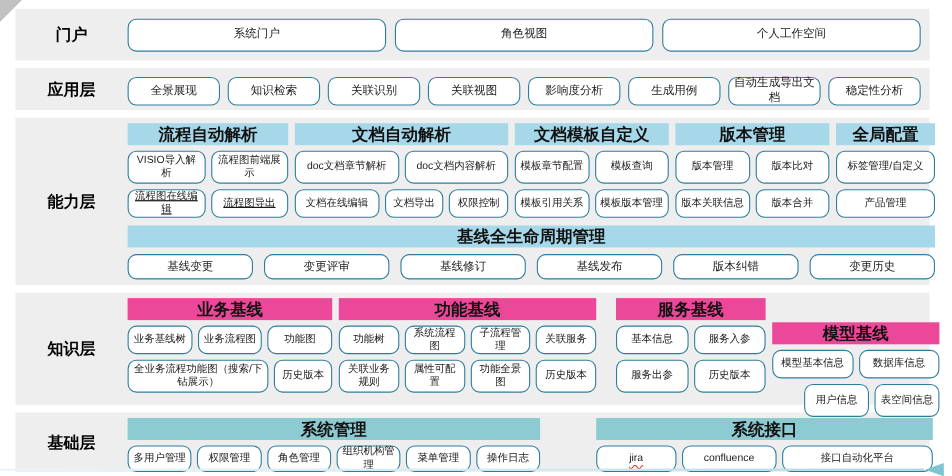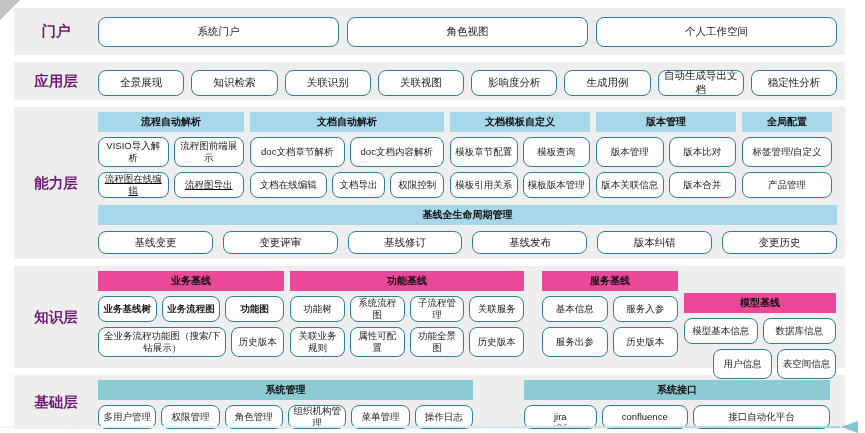--- a/index.html
+++ b/index.html
@@ -6,31 +6,31 @@
   .stage{
     position:relative;width:865px;height:433px;background:#fff;overflow:hidden;
     font-family:"Liberation Sans","DejaVu Sans",sans-serif;padding-top:8px;box-sizing:border-box;
   }
   .corner-fold{
     position:absolute;top:0;left:0;width:0;height:0;
     border-top:20px solid #c2c2c2;border-right:20px solid transparent;
   }
   .band{display:flex;background:#efeeee;margin:0 20px 7px 14px;box-sizing:border-box;}
   .band-label{
-    width:84px;flex:none;display:flex;align-items:center;justify-content:center;
-    font-weight:bold;font-size:14.5px;color:#701a75;
+    width:102px;flex:none;display:flex;align-items:center;justify-content:center;
+    font-weight:bold;font-size:14.5px;color:#000000;
   }
   .band-content{flex:1;padding:5px 8px 5px 0;display:flex;flex-direction:column;box-sizing:border-box;}
   .h-portal{height:47px}.h-app{height:38px}.h-cap{height:152px}.h-know{height:102px}.h-found{height:54px}
   .center-v{justify-content:center}
   .groups-row{display:flex;gap:6px;align-items:flex-start}
   .group{display:flex;flex-direction:column;flex:none;box-sizing:border-box}
   .group-header{
     height:20px;flex:none;display:flex;align-items:center;justify-content:center;
-    font-weight:bold;font-size:10px;color:#111;
+    font-weight:bold;font-size:15px;color:#111;
   }
   .hdr-cap{background:#a6d8ea}
   .hdr-know{background:#ec4899}
   .hdr-found{background:#8ccbd1}
   .btn-row{display:flex;gap:5px;margin-top:5px;align-items:stretch}
   .btn{
     flex:1 1 0;background:#fff;border:1.5px solid #2e7d9c;border-radius:8px;
     display:flex;align-items:center;justify-content:center;text-align:center;
     font-size:9.5px;line-height:1.3;color:#1a1a1a;padding:1px 3px;box-sizing:border-box;min-width:0;
   }
@@ -156,21 +156,21 @@
         </div>
     </div>
   </div>
 
   <div class="band h-know">
     <div class="band-label">知识层</div>
     <div class="band-content">
       <div class="groups-row" id="know-groups">
           <div class="group" style="width: 186px;">
             <div class="group-header hdr-know">业务基线</div>
-            <div class="btn-row" style="height: 26px; font-weight: bold;">
+            <div class="btn-row" style="height: 26px;">
               <div class="btn">业务基线树</div>
               <div class="btn">业务流程图</div>
               <div class="btn">功能图</div>
             </div>
             <div class="btn-row" style="height: 30px;">
               <div class="btn" style="flex: 2.7 1 0px;">全业务流程功能图（搜索/下钻展示）</div>
               <div class="btn" style="flex: 1 1 0px;">历史版本</div>
             </div>
           </div>
           <div class="group" style="width: 234px;">

